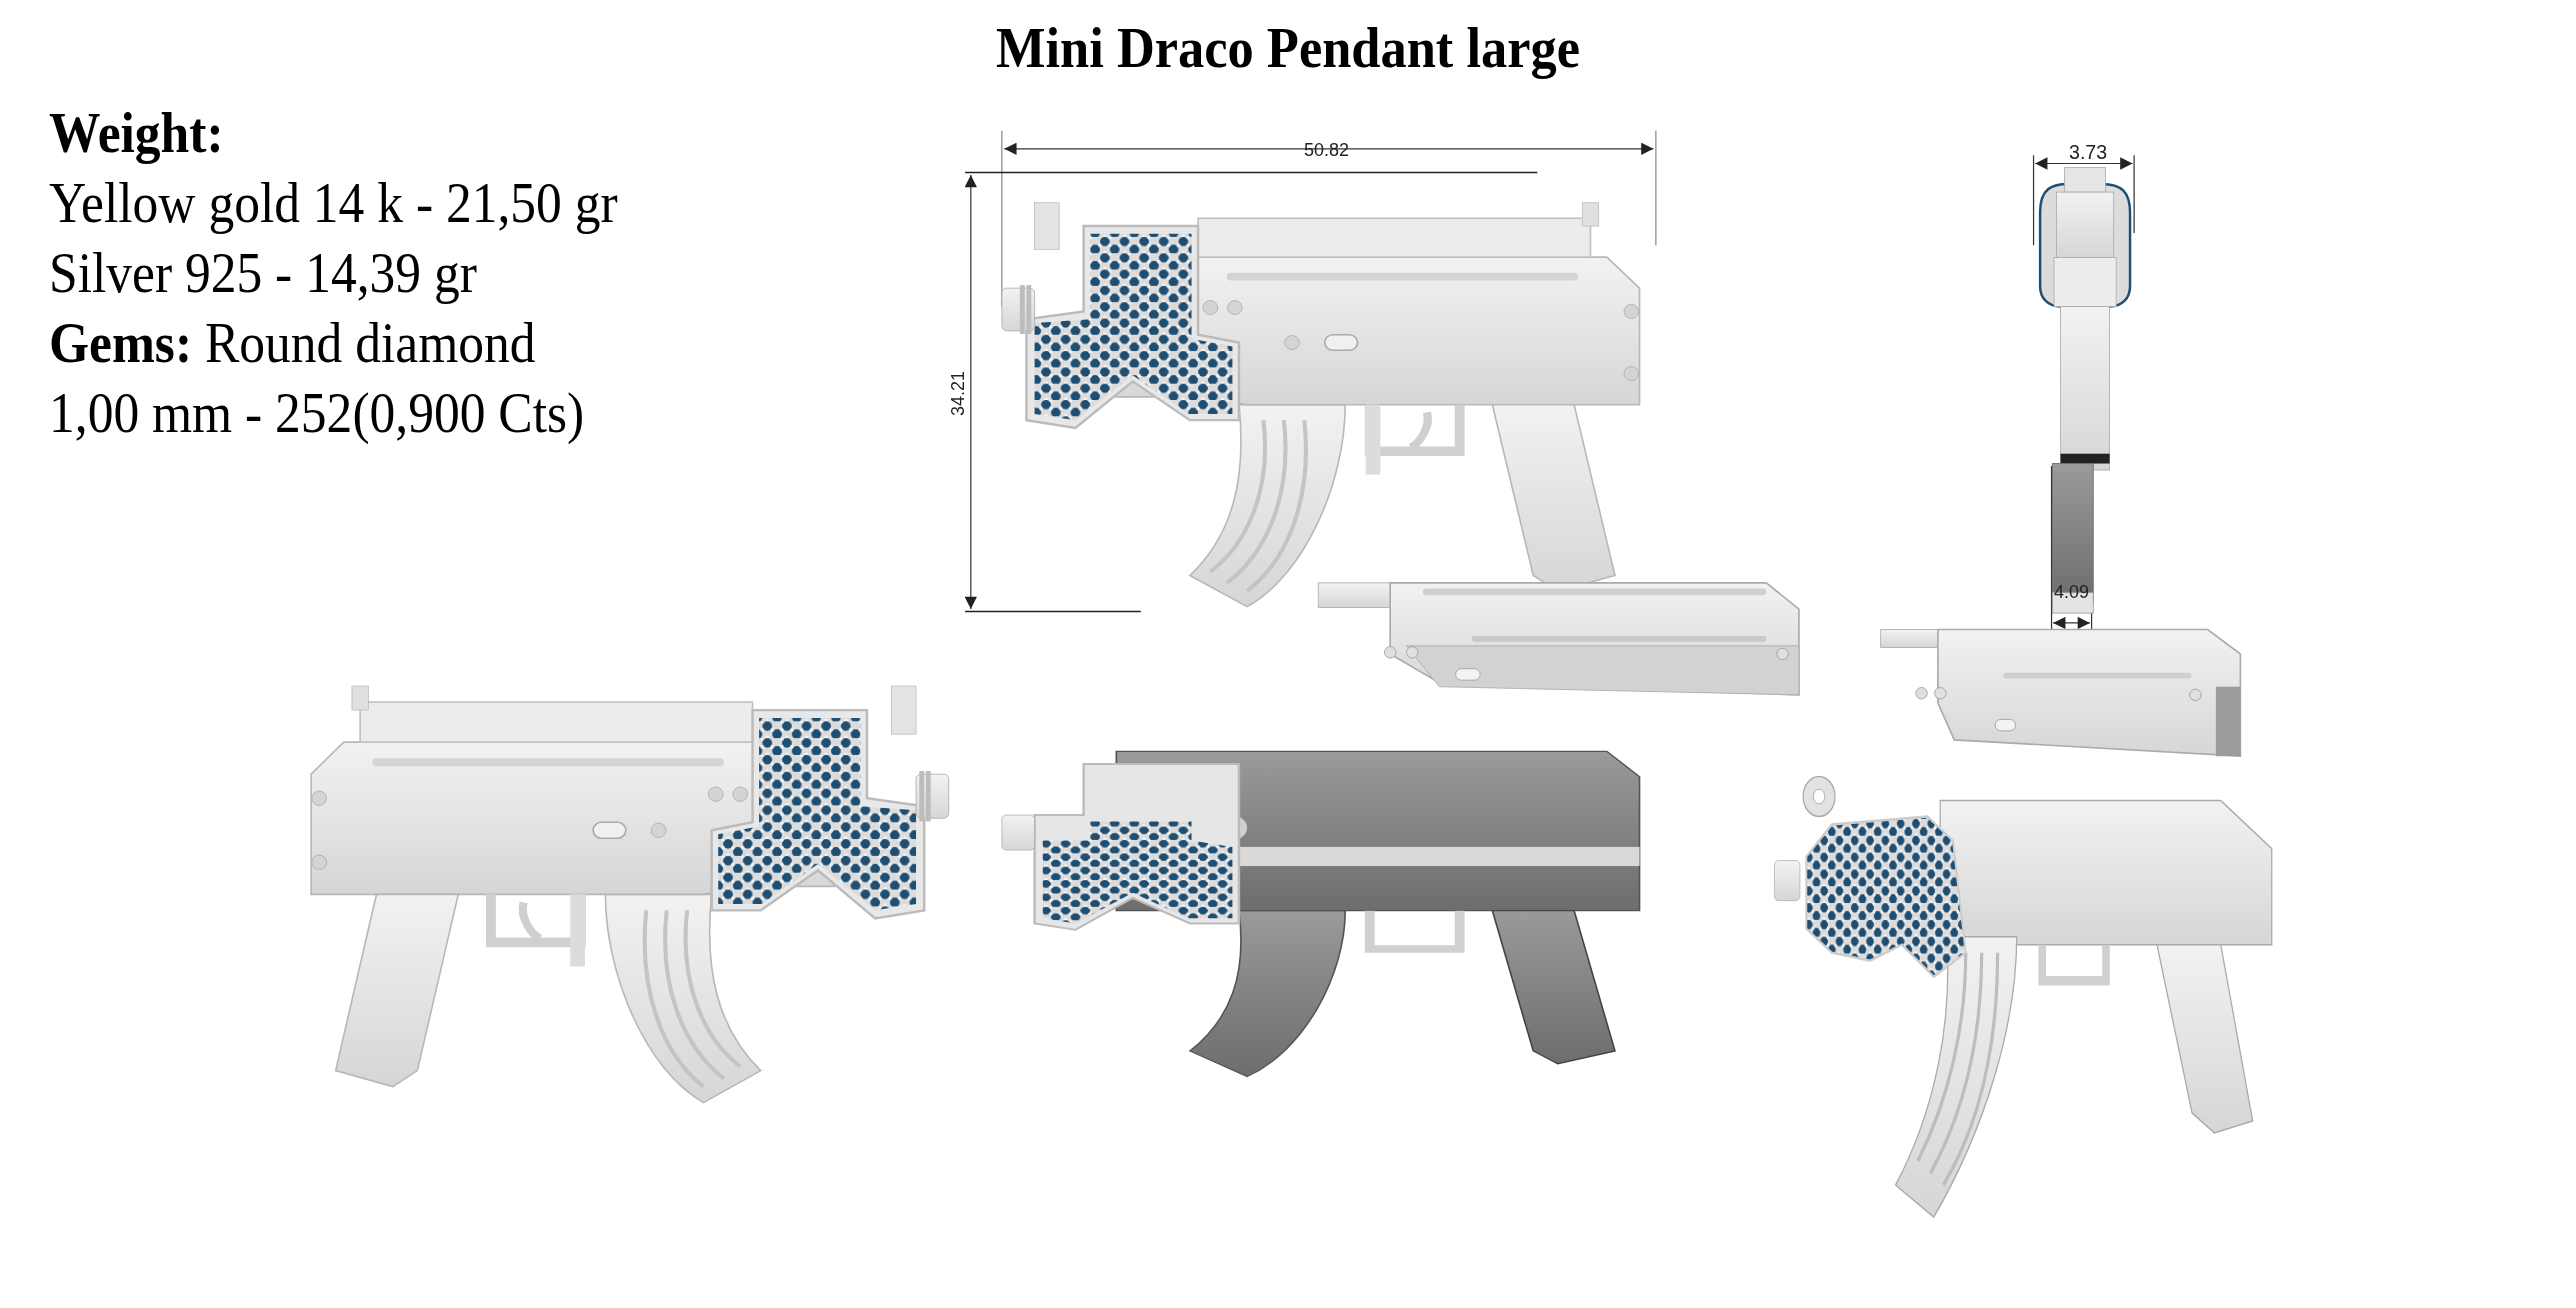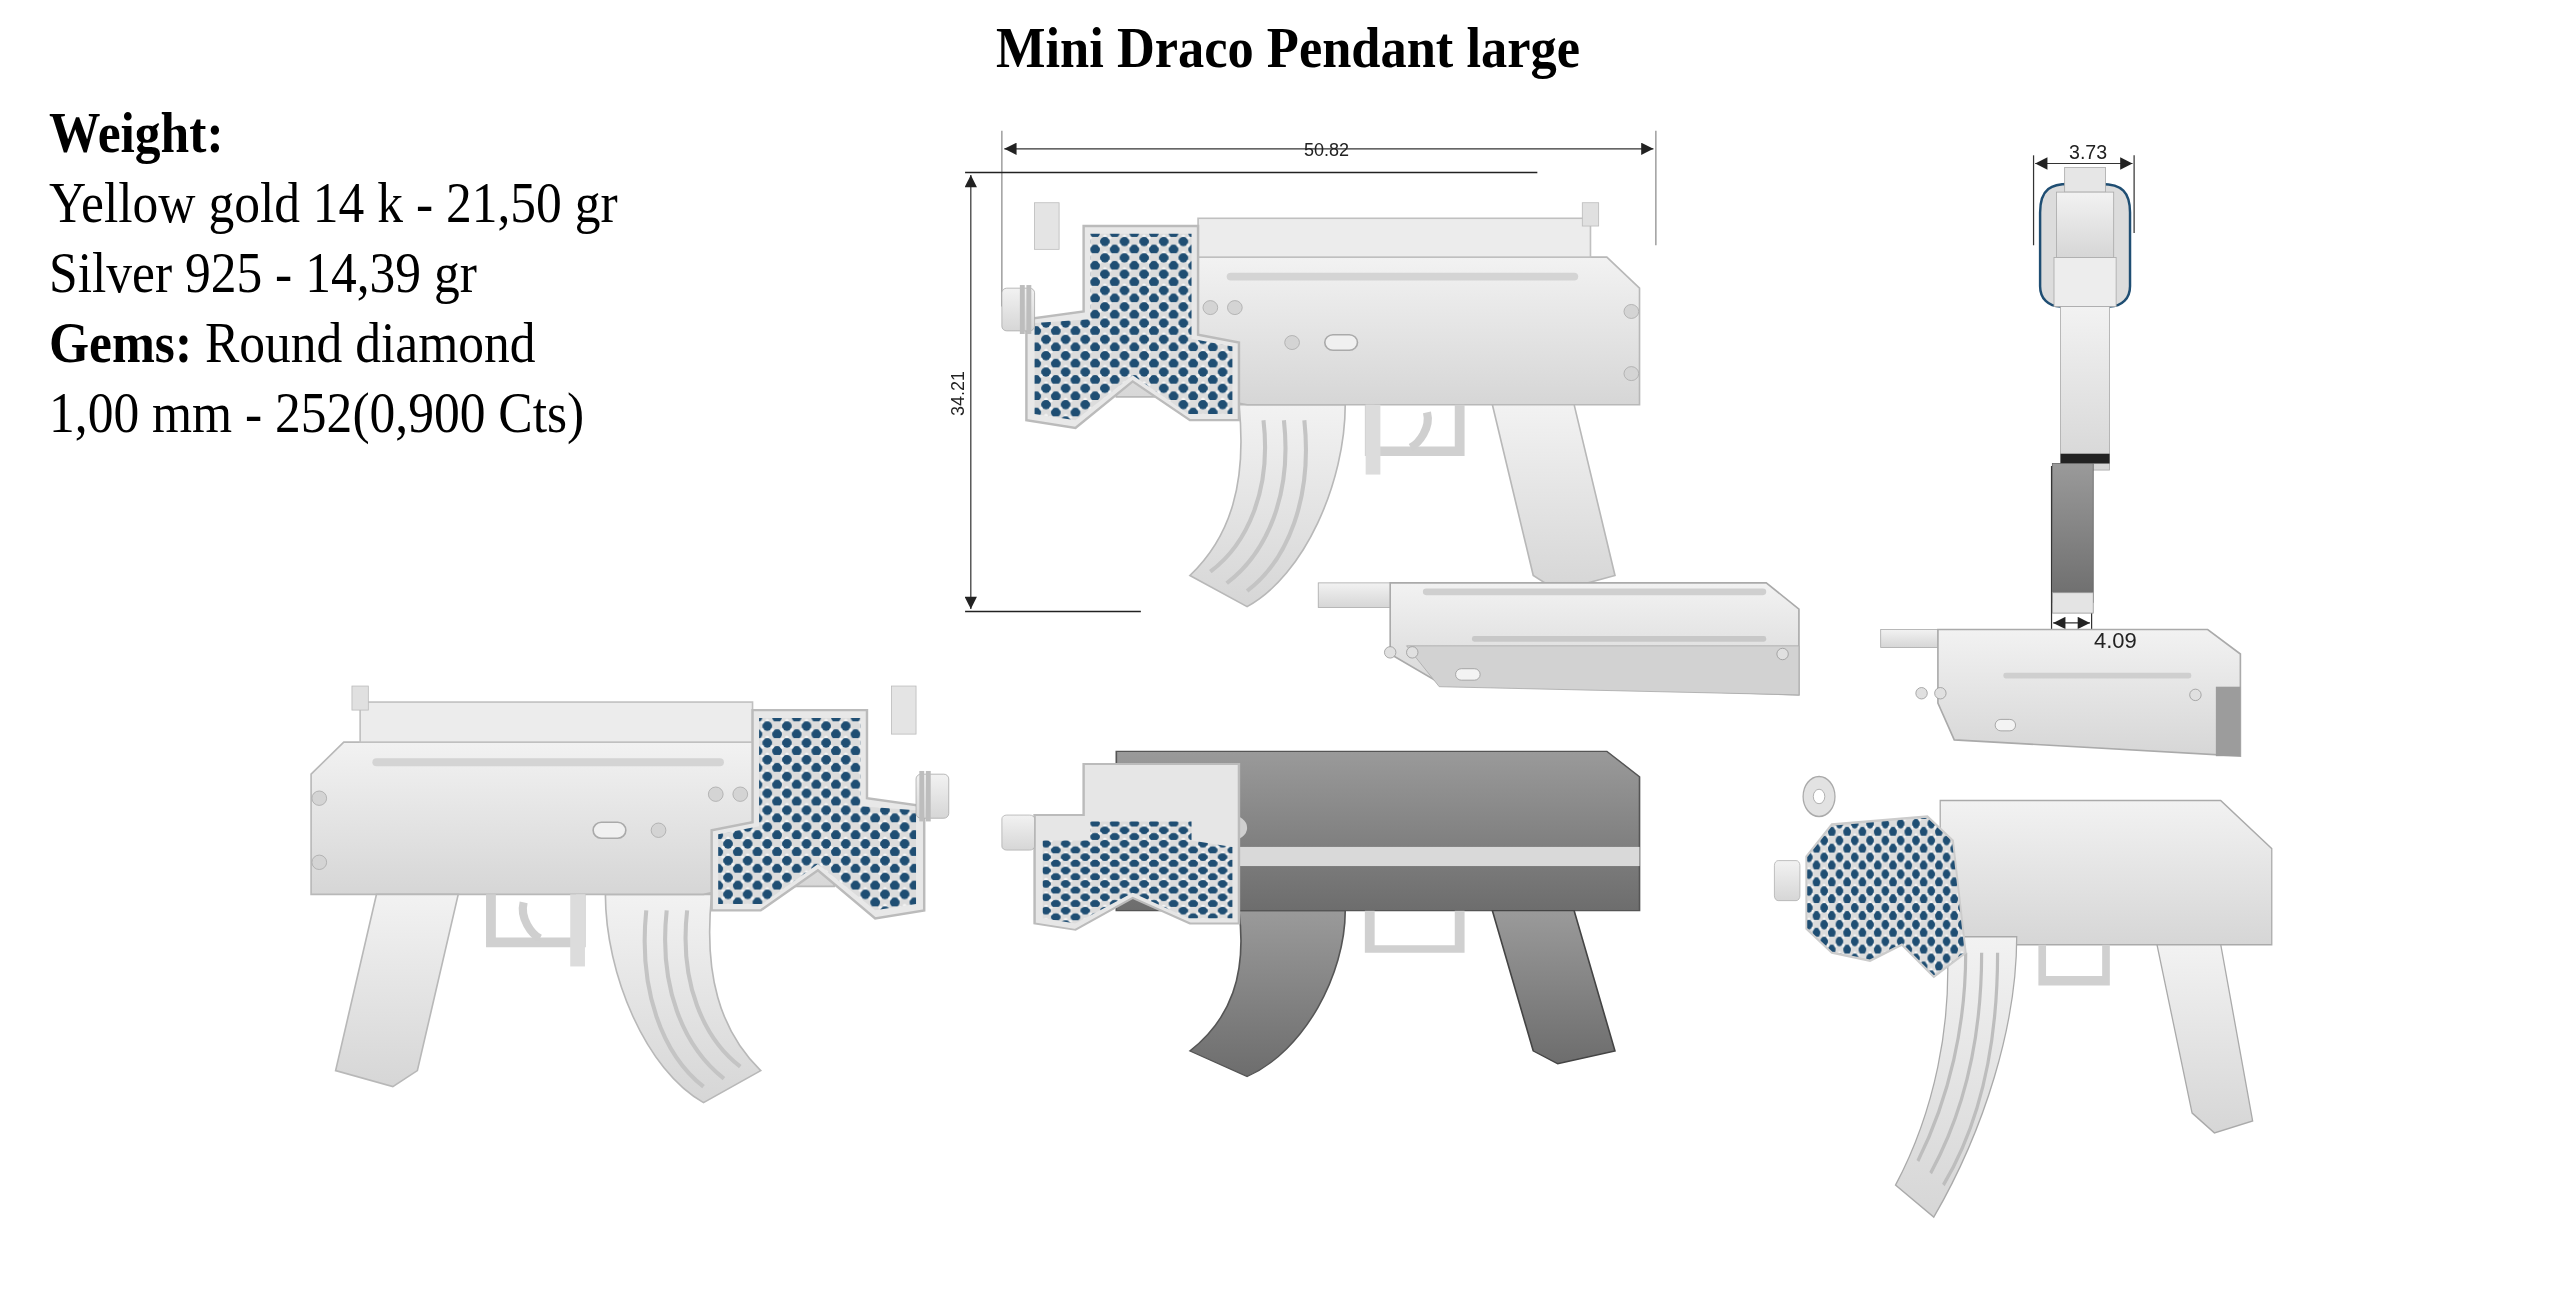--- a/index.html
+++ b/index.html
@@ -172,14 +172,14 @@
     <path d="M350,230 C350,340 325,440 265,520" stroke="#bdbdbd" stroke-width="5" fill="none"></path>
     <path d="M420,220 L420,265 L520,265 L520,220" fill="none" stroke="#d0d0d0" stroke-width="12"></path>
     <path d="M50,110 L90,70 L240,60 L280,90 L300,230 L250,260 L200,220 L150,240 L90,230 L50,200 Z" fill="url(#gems)" stroke="#cccccc" stroke-width="3"></path>
     <rect x="0" y="115" width="40" height="50" rx="6" fill="url(#metal)" stroke="#aaa"></rect>
   </g>
 </svg>
 
 <div class="dim-label" style="left:1304px; top:124px;margin-top:16px;">50.82</div>
 <div class="dim-label" style="left:936px; top:383px; transform:rotate(-90deg); transform-origin:center;">34.21</div>
 <div class="dim-label" style="left:2069px; top:141px; font-size:19.6px;">3.73</div>
-<div class="dim-label" style="left:2054px; top:628px; font-size:22px;margin-left:40px;">4.09</div>
+<div class="dim-label" style="left:2054px; top:582px; font-size:18px;">4.09</div>
 
 
 </body></html>

